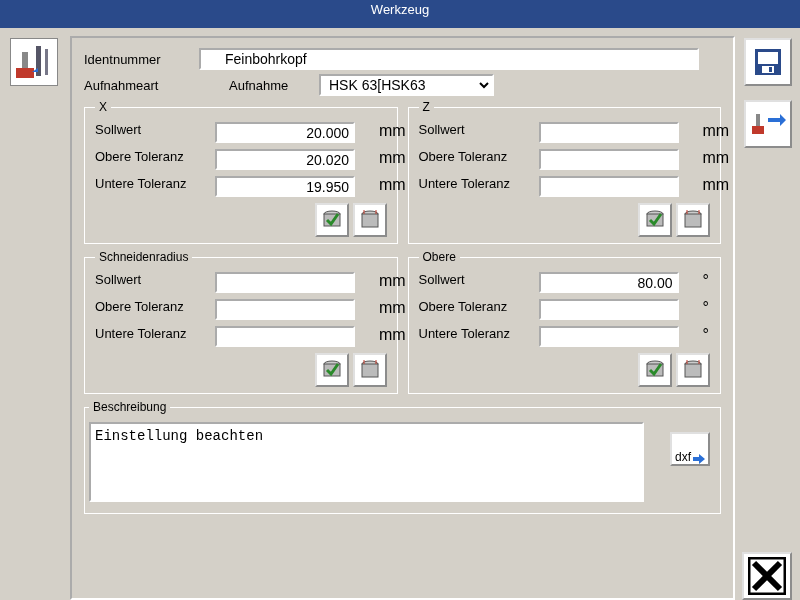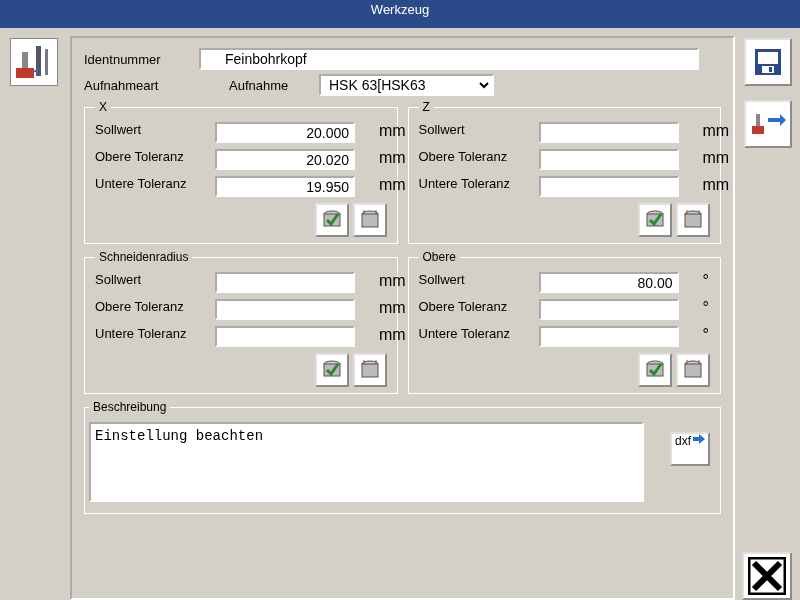--- a/index.html
+++ b/index.html
@@ -145,21 +145,21 @@
   position: absolute;
   right: 10px;
   top: 18px;
   width: 40px;
   height: 34px;
   background: #fff;
   border: 2px outset #e0e0e0;
   cursor: pointer;
   font-size: 12px;
   display: flex;
-  align-items: flex-start;
+  align-items: flex-end;
   justify-content: center;
 }
 .close-btn {
   position: absolute;
   right: 8px;
   bottom: 8px;
   width: 50px;
   height: 48px;
   background: #fff;
   border: 2px outset #e0e0e0;

